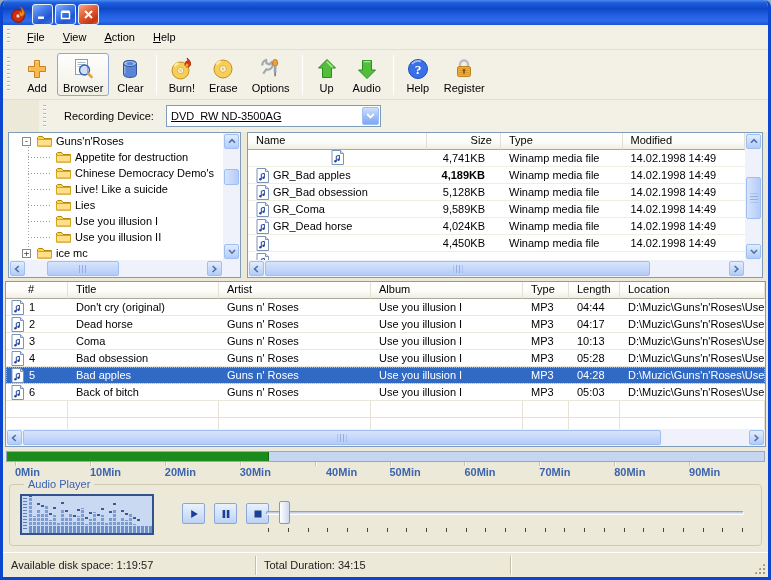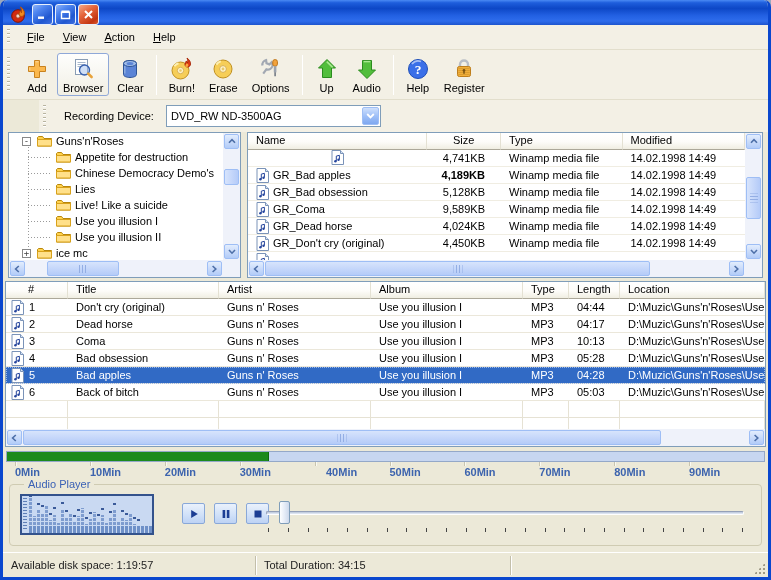--- a/index.html
+++ b/index.html
@@ -26,21 +26,21 @@
   .menu-item{padding:2px 9px;font-size:11px;color:#000;cursor:default;}
   .menu-item .u{text-decoration:underline;}
   .tb-btn{display:flex;flex-direction:column;align-items:center;justify-content:center;
     font-size:11px;color:#000;padding:2px 5px 1px;margin:0 1px;border:1px solid rgba(0,0,0,0);border-radius:3px;min-width:36px;}
   .tb-btn .icon{height:26px;display:flex;align-items:center;justify-content:center;}
   .tb-btn.pressed{border:1px solid #8FA8D8;background:linear-gradient(#FEFEFD,#F1EFE4);}
   .tb-sep{width:1px;height:40px;background:#C9C5B2;border-right:1px solid #FFF;margin:0 5px;}
   .rec-label{font-size:11px;margin-left:10px;}
   .combo{position:absolute;left:127px;top:5px;width:215px;height:22px;background:#fff;
     border:1px solid #7F9DB9;display:flex;align-items:center;}
-  .combo-value{flex:1;font-size:11px;padding:0 4px;overflow:hidden;white-space:nowrap;}
+  .combo-value{flex:1;font-size:11px;padding:0 4px;overflow:hidden;white-space:nowrap;text-decoration:underline;}
   .combo-arrow{width:17px;height:18px;margin:1px;border-radius:2px;border:1px solid #9EBEF5;
     background:linear-gradient(180deg,#CFE0FC,#9FC0F8 50%,#7FA8F0);display:flex;align-items:center;justify-content:center;}
   
   .panel{position:absolute;background:#fff;border:1px solid #7F9DB9;overflow:hidden;}
   .tree-panel{top:132px;left:5px;width:233px;height:146px;}
   .file-panel{top:132px;left:244px;width:516px;height:146px;}
   .track-panel{top:281px;left:2px;width:761px;height:166px;}
   .timeline{position:absolute;top:449px;left:2px;width:761px;height:33px;background:#ECE9D8;}
   
   .tree-body{position:absolute;inset:0 17px 17px 0;overflow:hidden;font-size:11px;}
@@ -333,30 +333,30 @@
           </span>
           <span class="tlabel">Chinese Democracy Demo's</span>
         </div>
         <div class="tree-row lvl1">
           <span class="folder">
             <svg width="15" height="12" viewBox="0 0 15 12">
               <path d="M.5 2.5V11h14V3.5H7L5.6 1.5H1.5z" fill="#FFD24D" stroke="#B8860B"></path>
               <path d="M.5 4.5h14V11H.5z" fill="#FFE08A" stroke="#D9A21B"></path>
             </svg>
           </span>
-          <span class="tlabel">Lies</span>
+          <span class="tlabel">Live! Like a suicide</span>
         </div>
         <div class="tree-row lvl1">
           <span class="folder">
             <svg width="15" height="12" viewBox="0 0 15 12">
               <path d="M.5 2.5V11h14V3.5H7L5.6 1.5H1.5z" fill="#FFD24D" stroke="#B8860B"></path>
               <path d="M.5 4.5h14V11H.5z" fill="#FFE08A" stroke="#D9A21B"></path>
             </svg>
           </span>
-          <span class="tlabel">Live! Like a suicide</span>
+          <span class="tlabel">Lies</span>
         </div>
         <div class="tree-row lvl1">
           <span class="folder">
             <svg width="15" height="12" viewBox="0 0 15 12">
               <path d="M.5 2.5V11h14V3.5H7L5.6 1.5H1.5z" fill="#FFD24D" stroke="#B8860B"></path>
               <path d="M.5 4.5h14V11H.5z" fill="#FFE08A" stroke="#D9A21B"></path>
             </svg>
           </span>
           <span class="tlabel">Use you illusion I</span>
         </div>
@@ -407,21 +407,21 @@
             <path d="M1.6 1 L4.8 4 L1.6 7" stroke="#4D6FA8" stroke-width="1.6" fill="none"></path>
           </svg>
         </div>
     </div>
     <div class="corner"></div>
   </div>
 
   <div class="panel file-panel">
     <div class="hdr" style="margin-right:17px;">
         <div class="hdr-cell" style="width: 180px;">Name</div>
-        <div class="hdr-cell right" style="width: 74px; text-align: center;">Size</div>
+        <div class="hdr-cell right" style="width: 74px;">Size</div>
         <div class="hdr-cell" style="width: 122px;">Type</div>
         <div class="hdr-cell" style="width: 123px;">Modified</div>
       </div>
     <div class="rows file-rows" style="margin-right:17px;">
         <div class="lrow">
           <div class="cell name-cell" style="width: 180px; flex-direction: column;">
             <span style="display: inline-flex;">
               <svg width="13" height="15" viewBox="0 0 13 15">
                 <path d="M1 .5h8.5l3 3V14.5H1z" fill="#fff" stroke="#7A93B8"></path>
                 <path d="M9.5.5v3h3" fill="#D6E4F6" stroke="#7A93B8"></path>
@@ -508,21 +508,20 @@
           <div class="cell name-cell" style="width: 180px;">
             <span style="display: inline-flex;">
               <svg width="13" height="15" viewBox="0 0 13 15">
                 <path d="M1 .5h8.5l3 3V14.5H1z" fill="#fff" stroke="#7A93B8"></path>
                 <path d="M9.5.5v3h3" fill="#D6E4F6" stroke="#7A93B8"></path>
                 <path d="M5.3 11.2V6.1l3.1-.8v4.3" stroke="#24449C" fill="none"></path>
                 <circle cx="4.4" cy="11.3" r="1.2" fill="#24449C"></circle>
                 <circle cx="7.5" cy="9.7" r="1.2" fill="#24449C"></circle>
               </svg>
             </span>
-            <span>GR_Don't cry (original)</span>
           </div>
           <div class="cell right" style="width: 74px; padding-right: 16px;">4,450KB</div>
           <div class="cell" style="width: 122px;">Winamp media file</div>
           <div class="cell" style="width: 123px;">14.02.1998 14:49</div>
         </div>
         <div class="lrow" style="height: 10px; overflow: hidden; align-items: flex-start;">
           <div class="cell name-cell">
             <span style="display: inline-flex;">
               <svg width="13" height="15" viewBox="0 0 13 15">
                 <path d="M1 .5h8.5l3 3V14.5H1z" fill="#fff" stroke="#7A93B8"></path>

